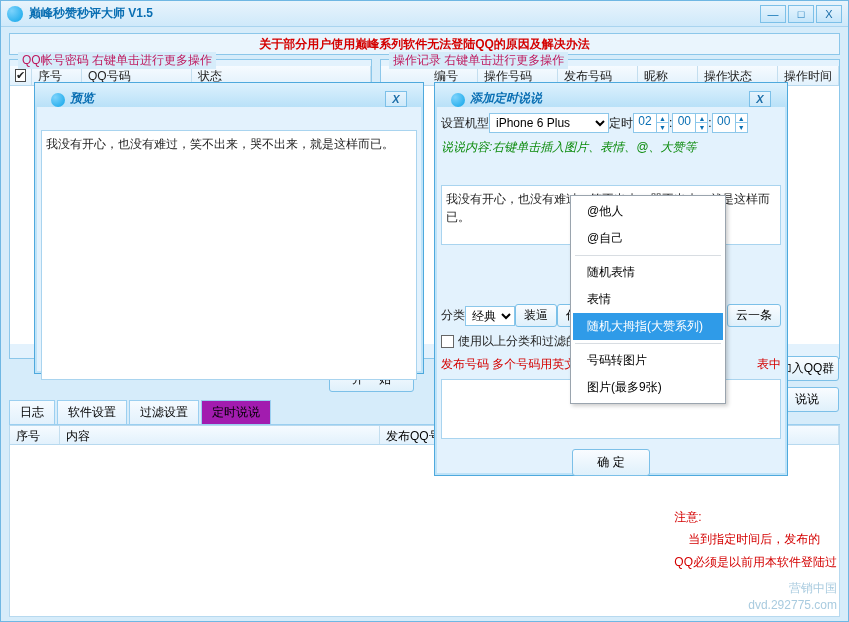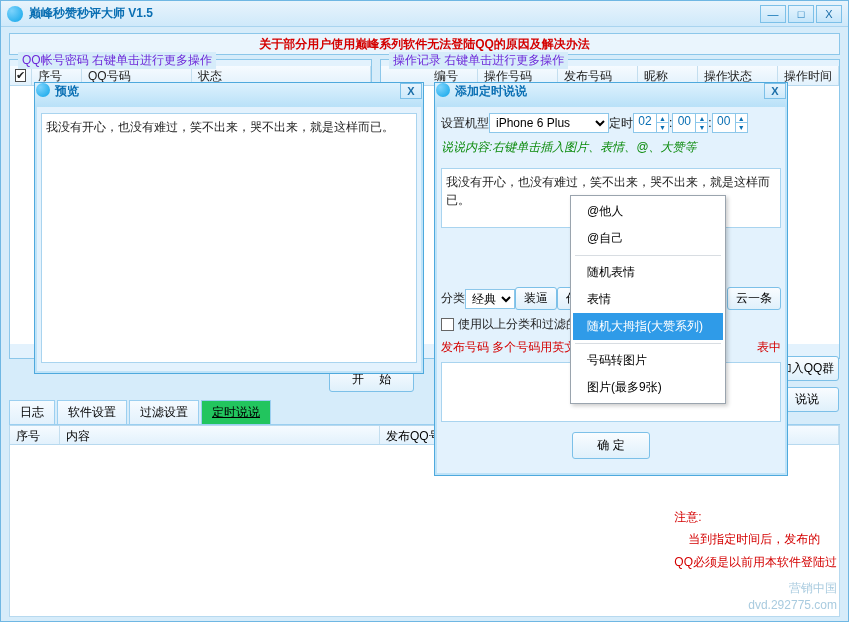--- a/index.html
+++ b/index.html
@@ -11,59 +11,59 @@
 .title-bar .app-icon { width: 16px; height: 16px; border-radius: 50%; background: radial-gradient(circle at 30% 30%, #7dd3fc, #0ea5e9); margin-right: 6px; }
 .title-bar .title-text { color: #0a6fb3; font-weight: bold; flex: 1; }
 .title-bar .win-btn { width: 26px; height: 18px; margin-left: 2px; background: linear-gradient(#e6f4fd,#c6e6fa); border:1px solid #7cc0e8; display:flex; align-items:center; justify-content:center; color:#0a6fb3; font-size:11px; cursor:pointer; }
 .title-bar .win-btn.close{color:#1c6ea8;}
 
 .banner { margin: 6px 8px 4px 8px; height: 22px; border:1px solid #8cc7ea; background:#eaf5fd; display:flex; align-items:center; justify-content:center; color:#d40000; font-weight:bold; }
 
 .content-area { position:relative; padding: 0 8px; }
 
 .group-box { border:1px solid #8cc7ea; background:#e3f2fd; position:relative; }
-.group-legend { position:absolute; top:-8px; left:8px; background:#d6ecfa; padding:0 4px; color:#6d28d9; font-size:12px; }
+.group-legend { position:absolute; top:-8px; left:8px; background:#d6ecfa; padding:0 4px; color:#be185d; font-size:12px; }
 
 .main-row { display:flex; gap:8px; }
 .left-panel { width: 405px; }
 .right-panel { flex:1; }
 
 .table-head { display:flex; background:linear-gradient(#f6fbff,#e2f1fc); border-bottom:1px solid #b7d9ef; height:20px; }
 .table-head .th { border-right:1px solid #c3deef; padding:2px 6px; color:#222; font-size:12px; white-space:nowrap; overflow:hidden; }
 .table-body { background:#fff; height: 258px; overflow:auto; }
 .chk-cell{ width:22px; display:flex; align-items:center; justify-content:center;}
 .check{ width:13px; height:13px; border:1px solid #4a4a4a; background:#fff; display:flex; align-items:center; justify-content:center; font-size:11px;}
 
 .tabs-row{ display:flex; margin-top:8px; border-bottom:1px solid #9bcff0; }
 .tab{ padding:3px 10px; border:1px solid #9bcff0; border-bottom:none; background:linear-gradient(#f6fbff,#e2f1fc); margin-right:2px; cursor:pointer;}
-.tab.active{ background:#22c55e;text-decoration:underline; }
+.tab.active{ background:#a21caf; }
 
 .bottom-table-head{ display:flex; background:linear-gradient(#f6fbff,#e2f1fc); border:1px solid #b7d9ef; height:20px;}
 .bottom-table-head .th{ border-right:1px solid #c3deef; padding:2px 6px;}
 .bottom-table-body{ background:#fff; border:1px solid #b7d9ef; border-top:none; height:172px;}
 
 .btn{ display:inline-flex; align-items:center; justify-content:center; padding:3px 16px; background:linear-gradient(#f9fcff,#dff0fb); border:1px solid #7cc0e8; border-radius:3px; cursor:pointer; letter-spacing:6px; text-indent:6px;}
 .btn-sm{ padding:2px 8px; letter-spacing:0; text-indent:0;}
 .btn-row{ display:flex; align-items:center; gap:10px; margin:8px 0 4px 0; justify-content:flex-start; padding-left:320px;}
 
 .right-col-buttons{position:absolute; right:10px; top:356px; display:flex; flex-direction:column; gap:6px;}
 .right-col-buttons .btn{letter-spacing:0; text-indent:0; width:64px; padding:3px 0;}
 
 .footer-note{position:absolute; right:12px; bottom:48px; color:#d40000; font-size:12px; line-height:1.9; text-align:left;}
 .watermark{position:absolute; right:12px; bottom:8px; color:#a9cbdf; text-align:right; line-height:1.4;}
 
 
 .dialog{ position:absolute; background:#e3f2fd; border:1px solid #4ea9dd; box-shadow:0 0 0 2px #bfe3f8 inset; }
-.dialog-title{ height:24px; background:linear-gradient(#ddf1fd,#b9e1f8); display:flex; align-items:flex-start; padding:0 1px; color:#0a6fb3; font-weight:bold;}
+.dialog-title{ height:24px; background:linear-gradient(#ddf1fd,#b9e1f8); display:flex; align-items:flex-end; padding:0 16px; color:#0a6fb3; font-weight:bold;font-style:italic;}
 .dialog-title .dicon{width:14px;height:14px;border-radius:50%;background:radial-gradient(circle at 30% 30%,#7dd3fc,#0ea5e9);margin-right:5px;}
 .dialog-title .spacer{flex:1;}
 .dialog-title .dclose{width:22px;height:16px;background:linear-gradient(#e7f4fd,#cde9fa);border:1px solid #7cc0e8;display:flex;align-items:center;justify-content:center;color:#1c6ea8;cursor:pointer;font-size:11px;}
 .dialog-body{ padding:6px; }
 
-.textarea{ width:100%; background:#fff; border:1px solid #a9d4ef; padding:4px; resize:none; font-size:12px; color:#222; line-height:1.5;}
+.textarea{ width:100%; background:#fff; border:1px solid #a9d4ef; padding:4px; resize:none; font-size:12px; color:#222; line-height:1.5;margin-top:17px;}
 .preview-text{height:250px;}
 .shuoshuo-text{height:60px;}
 
 .field-row{display:flex; align-items:center; margin-bottom:6px;}
 .field-row label{color:#222;}
 .green-text{color:#0a8a0a;}
 .red-text{color:#d40000;}
 select{border:1px solid #8cc7ea; background:#fff; height:20px; padding:0 2px;}
 .spin{display:inline-flex; border:1px solid #8cc7ea; height:20px; background:#fff; align-items:flex-start;}
 .spin .val{width:22px; text-align:center; color:#0a6fb3;}

